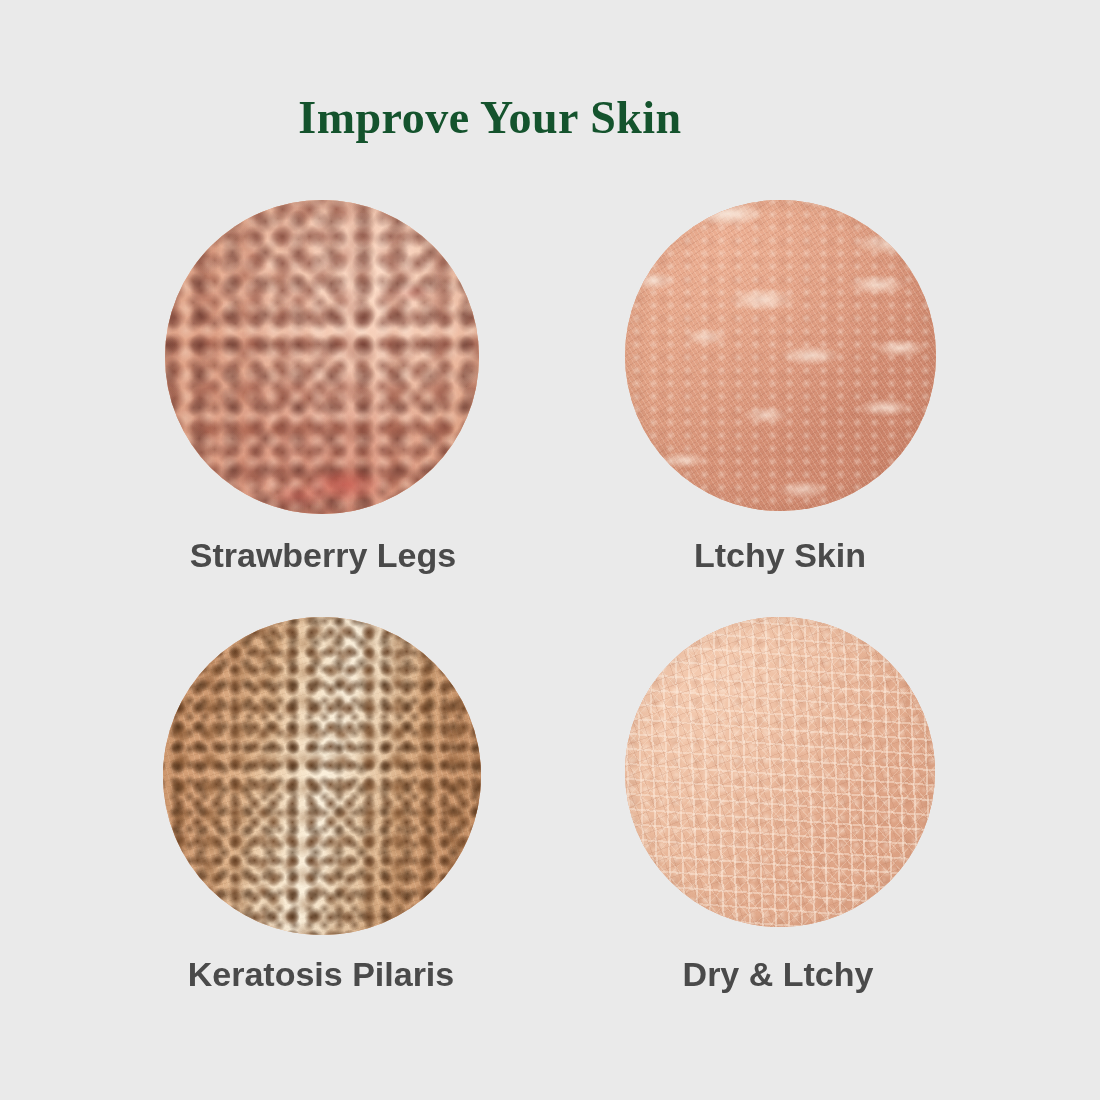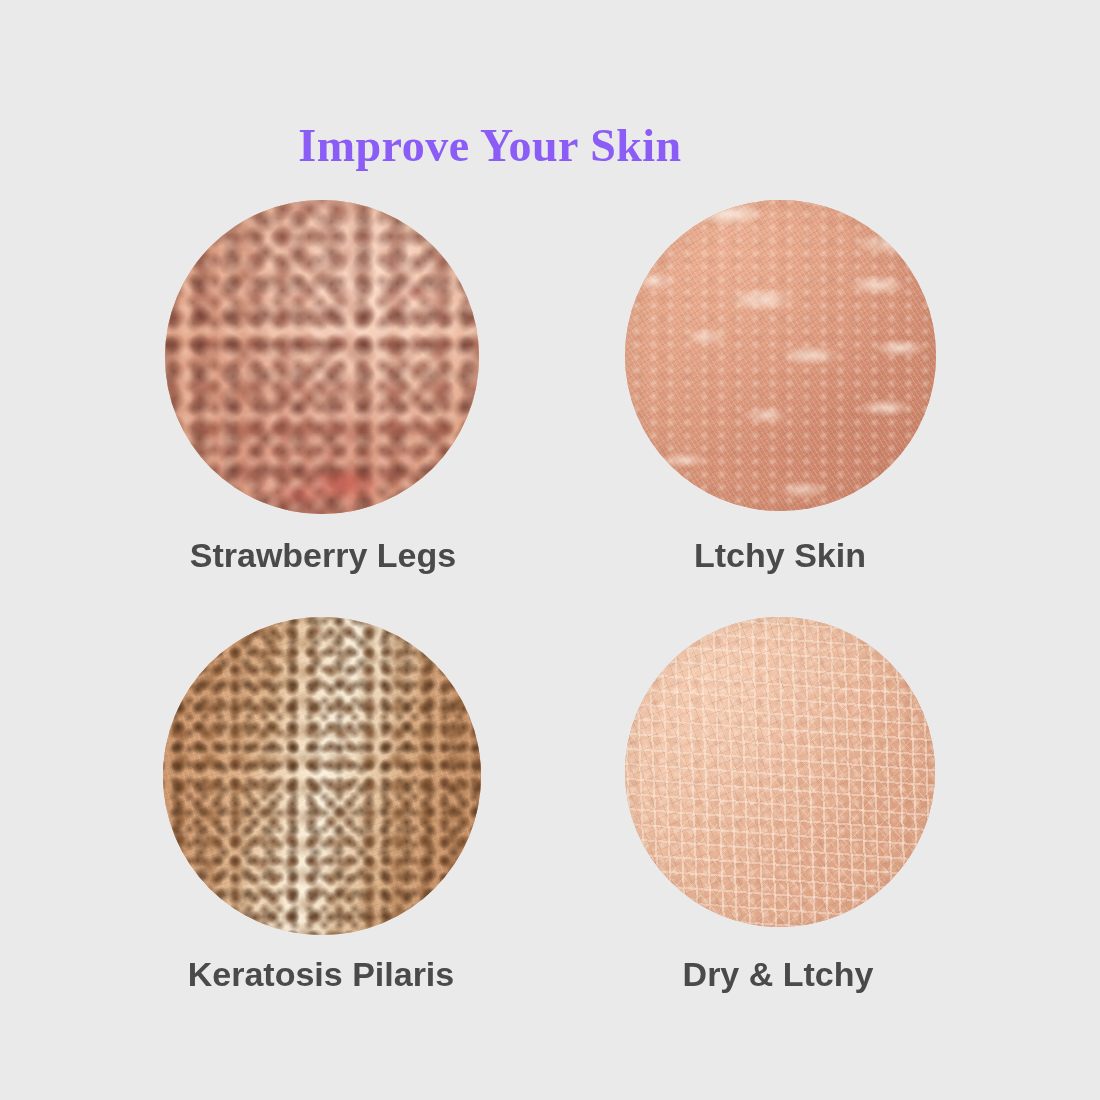--- a/index.html
+++ b/index.html
@@ -25,23 +25,22 @@
   #page-title {
     position: absolute;
     top: 95px;
     left: 0;
     width: 980px;
     text-align: center;
     font-family: "Liberation Serif", "DejaVu Serif", serif;
     font-weight: bold;
     font-size: 46px;
     letter-spacing: 0.5px;
-    color: #8b5cf6;
+    color: #14532d;
     line-height: 1;
-    margin-top: 28px;
   }
 
   
   #condition-grid {
     position: absolute;
     top: 0;
     left: 0;
     width: 1100px;
     height: 924px;
     text-decoration: underline;

